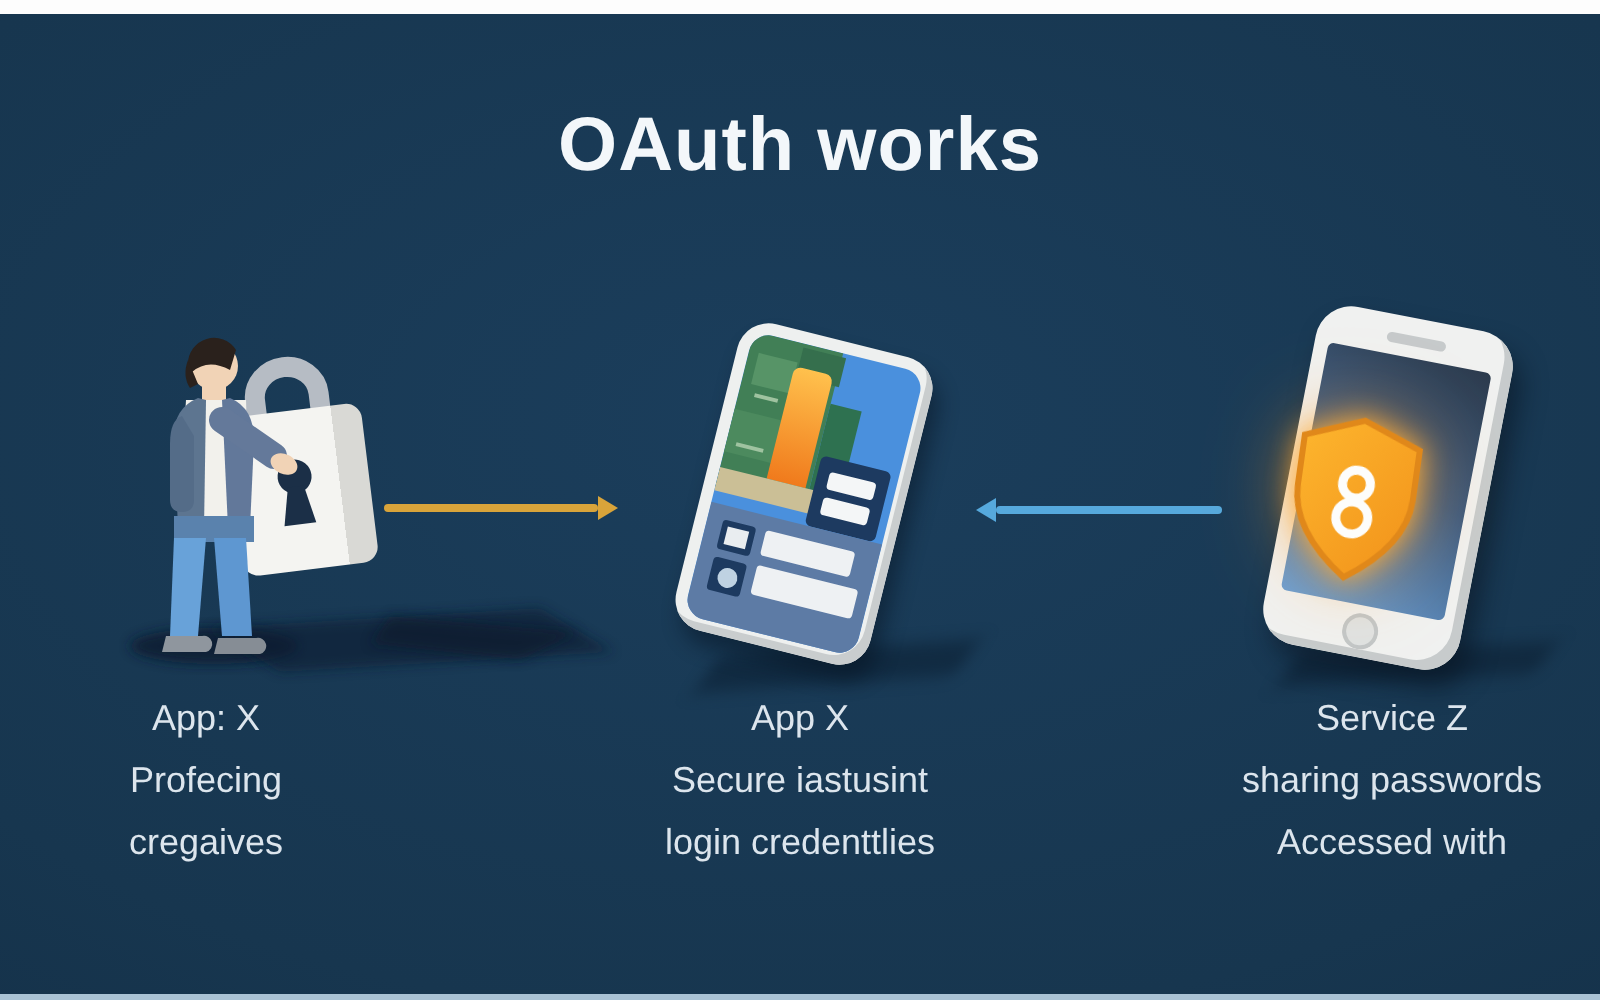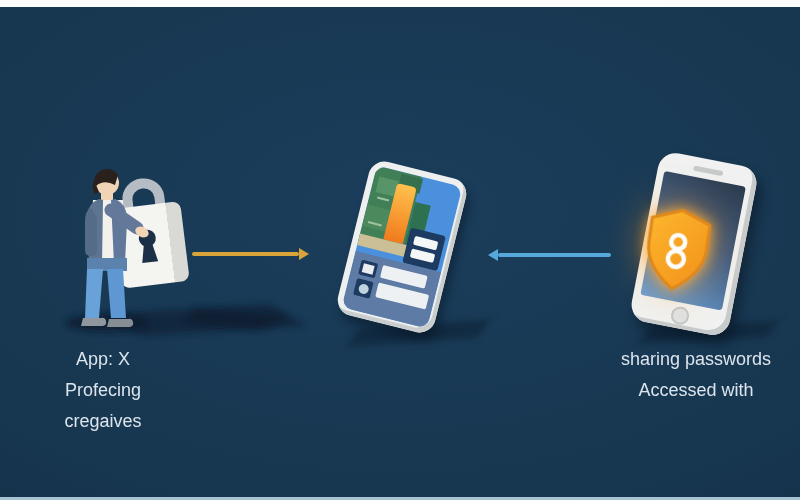--- a/index.html
+++ b/index.html
@@ -104,20 +104,21 @@
     transform:rotate(8deg);
     filter: drop-shadow(0 0 7px rgba(255,176,59,.95)) drop-shadow(0 0 18px rgba(255,150,30,.55));
   }
 </style>
 </head>
 <body>
 
 <div class="canvas">
   <div class="top-strip"></div>
 
+  <div class="title">OAuth works</div>
 
   <svg class="person-lock" viewBox="0 0 275 185" xmlns="http://www.w3.org/2000/svg">
     <defs>
       <filter id="soft" x="-30%" y="-30%" width="160%" height="160%">
         <feGaussianBlur stdDeviation="3"></feGaussianBlur>
       </filter>
       <linearGradient id="lockshade" x1="0" y1="0" x2="1" y2="0">
         <stop offset="78%" stop-color="#f4f4f1"></stop>
         <stop offset="78%" stop-color="#d9d9d5"></stop>
       </linearGradient>
@@ -212,19 +213,25 @@
       <circle cx="41" cy="38" r="7" fill="none" stroke="#fdfdfb" stroke-width="4.5"></circle>
       <circle cx="41" cy="55" r="8" fill="none" stroke="#fdfdfb" stroke-width="4.5"></circle>
     </svg>
   </div>
 
   <div class="caption c-left">
     <span>App: X</span>
     <span>Profecing</span>
     <span>cregaives</span>
   </div>
+  <div class="caption c-mid">
+    <span>App X</span>
+    <span>Secure iastusint</span>
+    <span>login credenttlies</span>
+  </div>
   <div class="caption c-right">
+    <span>Service Z</span>
     <span>sharing passwords</span>
     <span>Accessed with</span>
   </div>
 
   <div class="bottom-strip"></div>
 </div>
 
 </body></html>

